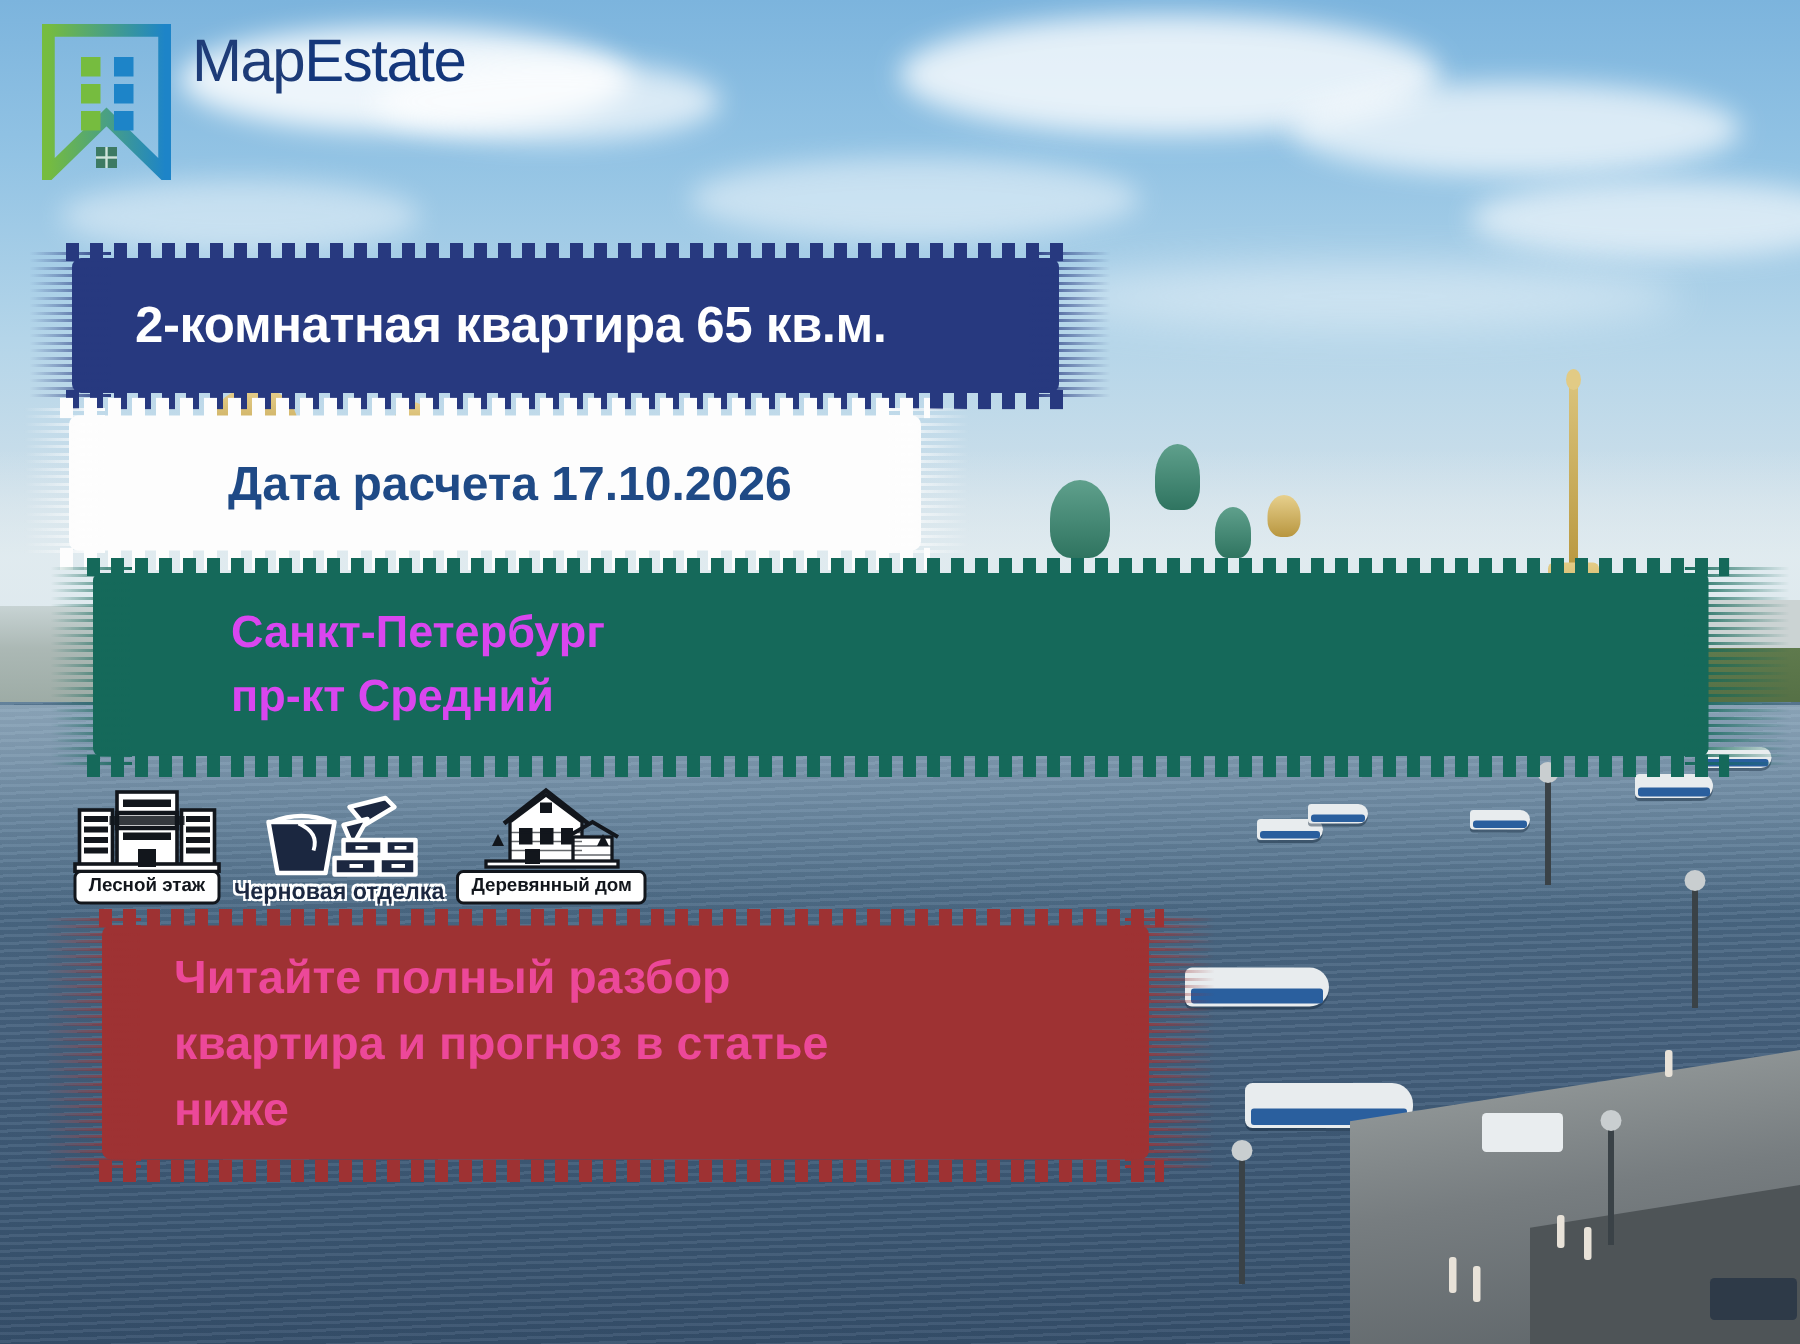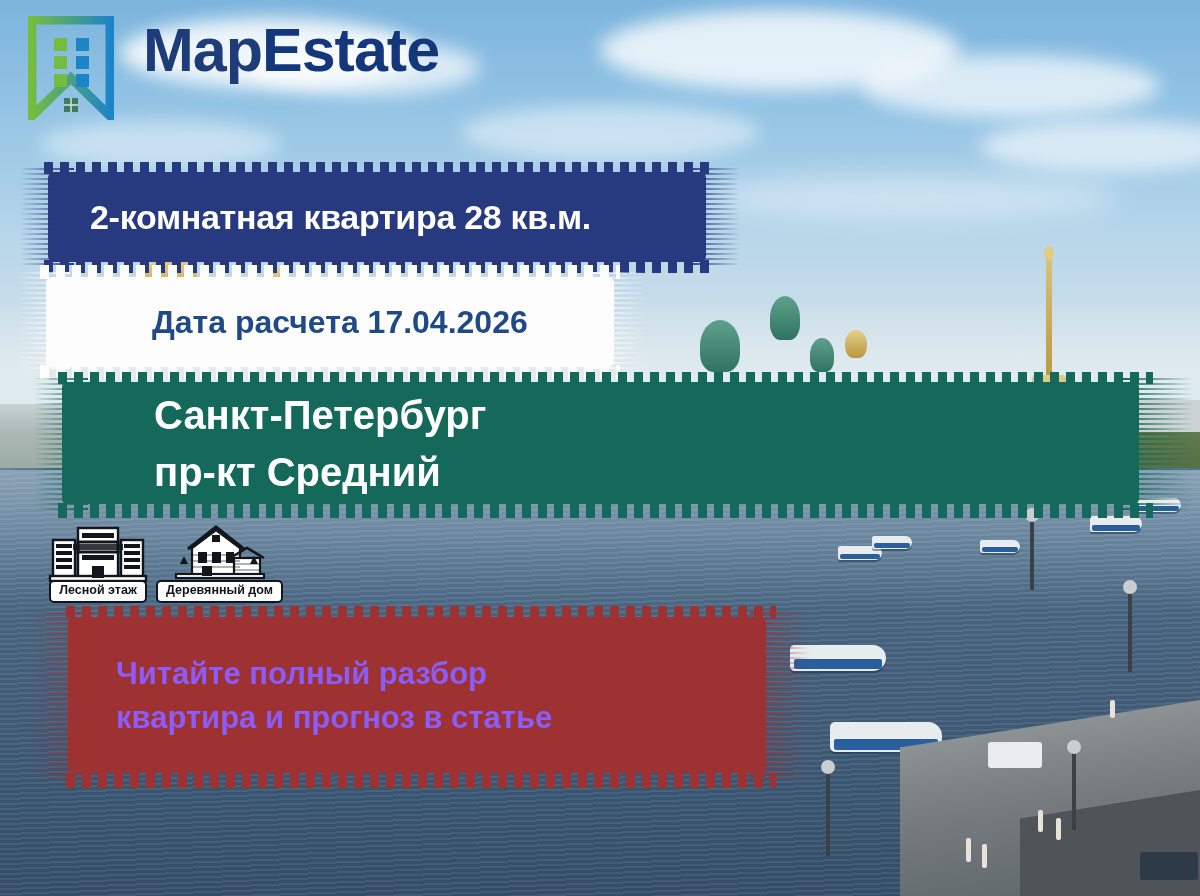--- a/index.html
+++ b/index.html
@@ -82,44 +82,44 @@
   .boat i{position:absolute;left:4%;right:4%;top:55%;height:38%;background:#2a5f9e;border-radius:2px;display:block;}
   .lamp{position:absolute;width:4px;background:#3a4247;}
   .lamp:after{content:"";position:absolute;left:-5px;top:-12px;width:14px;height:14px;border-radius:50%;background:#c9ced0;}
   .person{position:absolute;width:5px;background:#e8e2d8;border-radius:2px;}
   .car{position:absolute;border-radius:3px;background:#2e3a48;}
 
   
   .logo{position:absolute;left:28px;top:16px;display:flex;align-items:flex-start;gap:14px;}
   .logo-mark{width:86px;height:104px;flex:none;}
   .logo-text{padding-top:6px;}
-  .logo-word{font-size:61px;line-height:.95;font-weight:700;color:#1e3c78;letter-spacing:-1px;margin-left:15px;}
+  .logo-word{font-size:40px;line-height:.95;font-weight:400;color:#1e3c78;letter-spacing:-1px;}
   .logo-word .b{color:#14377b;}
   .logo-tag{margin-top:4px;font-size:15.5px;font-weight:700;letter-spacing:1.35px;color:#2f7fc6;white-space:nowrap;}
 
   
   .banner{position:absolute;display:flex;flex-direction:column;justify-content:center;}
   .brush{position:absolute;inset:0;}
   .brush .core{position:absolute;}
 
   .b-blue{left:34px;top:168px;width:690px;height:98px;}
   .b-blue .core{left:14px;right:18px;top:4px;bottom:4px;background:#27397f;border-radius:6px;}
   .b-blue .t{position:relative;z-index:3;padding-left:56px;color:#fff;font-size:34px;font-weight:700;letter-spacing:-.3px;}
 
   .b-white{left:30px;top:272px;width:600px;height:100px;}
   .b-white .core{left:16px;right:16px;top:5px;bottom:5px;background:#fdfdfd;border-radius:6px;}
   .b-white .t{position:relative;z-index:3;padding-left:122px;color:#1f4a86;font-size:32px;font-weight:700;}
 
   .b-green{left:48px;top:378px;width:1115px;height:132px;}
   .b-green .core{left:14px;right:24px;top:4px;bottom:6px;background:#15695a;border-radius:5px;}
-  .b-green .t{position:relative;z-index:3;padding-left:106px;color:#ffffff;font-size:40px;font-weight:700;line-height:1.42;}
+  .b-green .t{position:relative;z-index:3;padding-left:106px;color:#d946ef;font-size:30px;font-weight:700;line-height:1.42;}
 
   .b-red{left:56px;top:612px;width:730px;height:168px;}
   .b-red .core{left:12px;right:20px;top:5px;bottom:7px;background:#9e3233;border-radius:6px;}
-  .b-red .t{position:relative;z-index:3;padding-left:60px;color:#8b5cf6;font-size:31px;font-weight:700;line-height:1.43;}
+  .b-red .t{position:relative;z-index:3;padding-left:60px;color:#ec4899;font-size:31px;font-weight:700;line-height:1.43;}
 
   
   .streaks{position:absolute;top:0;bottom:0;width:54px;
     -webkit-mask-image:repeating-linear-gradient(to bottom,#000 0 2px,transparent 2px 5px);
             mask-image:repeating-linear-gradient(to bottom,#000 0 2px,transparent 2px 5px);}
   .streaks.l{left:-14px;}
   .streaks.r{right:-16px;}
   .streaks.l.blue{background:linear-gradient(90deg,rgba(39,57,127,0),#27397f);}
   .streaks.r.blue{background:linear-gradient(270deg,rgba(39,57,127,0),#27397f);}
   .streaks.l.white{background:linear-gradient(90deg,rgba(253,253,253,0),#fdfdfd);}
@@ -255,32 +255,32 @@
   </div>
 
   <div class="banner b-blue">
     <div class="brush">
       <div class="core"></div>
       <div class="streaks l blue"></div>
       <div class="streaks r blue"></div>
       <div class="tstreak" style="top:-6px;height:12px;background:#27397f;"></div>
       <div class="tstreak" style="bottom:-7px;height:13px;background:#27397f;"></div>
     </div>
-    <div class="t">2-комнатная квартира 28 кв.м.</div>
+    <div class="t">2-комнатная квартира 65 кв.м.</div>
   </div>
 
   <div class="banner b-white">
     <div class="brush">
       <div class="core"></div>
       <div class="streaks l white"></div>
       <div class="streaks r white"></div>
       <div class="tstreak" style="top:-7px;height:14px;background:#fdfdfd;"></div>
       <div class="tstreak" style="bottom:-8px;height:15px;background:#fdfdfd;"></div>
     </div>
-    <div class="t">Дата расчета 17.04.2026</div>
+    <div class="t">Дата расчета 17.10.2026</div>
   </div>
 
   <div class="banner b-green">
     <div class="brush">
       <div class="core"></div>
       <div class="streaks l green"></div>
       <div class="streaks r green" style="width:70px;right:-30px;"></div>
       <div class="tstreak" style="top:-6px;height:12px;background:#15695a;"></div>
       <div class="tstreak" style="bottom:-8px;height:15px;background:#15695a;"></div>
     </div>
@@ -312,20 +312,42 @@
           <rect x="34" y="9" width="32" height="5"></rect>
             <rect x="34" y="31" width="32" height="5"></rect>
           <rect x="44" y="42" width="12" height="12"></rect>
         </g>
         <rect x="30" y="18" width="40" height="10" fill="none" stroke="#12161c" stroke-width="3"></rect>
         <rect x="25" y="20" width="50" height="6" fill="#12161c" opacity=".85"></rect>
       </svg>
       <div class="cap">Лесной этаж</div>
     </div>
 
+    <div class="badge dark">
+      <svg width="110" height="58" viewBox="0 0 110 58">
+        <g stroke="#ffffff" stroke-width="3" fill="#1b2740" stroke-linejoin="round">
+          <path d="M8 18 H52 L46 52 H14 Z"></path>
+          <path d="M10 18 Q30 10 50 18" fill="none"></path>
+          <path d="M28 19 q14 6 10 18" fill="none" stroke-width="2.6"></path>
+          <path d="M62 8 L86 2 L92 8 L72 20 Z"></path>
+          <path d="M58 20 L74 16 L64 34 Z"></path>
+          <rect x="58" y="30" width="26" height="10"></rect>
+          <rect x="86" y="30" width="20" height="10"></rect>
+          <rect x="52" y="42" width="28" height="11"></rect>
+          <rect x="82" y="42" width="24" height="11"></rect>
+        </g>
+        <g fill="#ffffff">
+          <rect x="66" y="34" width="8" height="2.4"></rect>
+          <rect x="92" y="34" width="8" height="2.4"></rect>
+          <rect x="62" y="46" width="9" height="2.6"></rect>
+          <rect x="90" y="46" width="9" height="2.6"></rect>
+        </g>
+      </svg>
+      <div class="cap">Черновая отделка</div>
+    </div>
 
     <div class="badge">
       <svg width="96" height="58" viewBox="0 0 96 58">
         <g stroke="#12161c" stroke-width="2.2" fill="#ffffff">
           <path d="M20 24 L44 6 L68 24 V52 H20 Z"></path>
           <path d="M16 25 L44 3 L72 25" fill="none" stroke-width="3"></path>
           <rect x="62" y="34" width="26" height="18"></rect>
           <path d="M58 34 L75 24 L92 34" fill="none" stroke-width="2.6"></path>
           <rect x="4" y="50" width="88" height="4"></rect>
         </g>
@@ -357,16 +379,17 @@
     <div class="brush">
       <div class="core"></div>
       <div class="streaks l red" style="width:64px;left:-26px;"></div>
       <div class="streaks r red" style="width:60px;right:-24px;"></div>
       <div class="tstreak" style="top:-6px;height:12px;background:#9e3233;"></div>
       <div class="tstreak" style="bottom:-8px;height:15px;background:#9e3233;"></div>
     </div>
     <div class="t">
       <div>Читайте полный разбор</div>
       <div>квартира и прогноз в статье</div>
+      <div>ниже</div>
     </div>
   </div>
 
 </div>
 
 </body></html>

